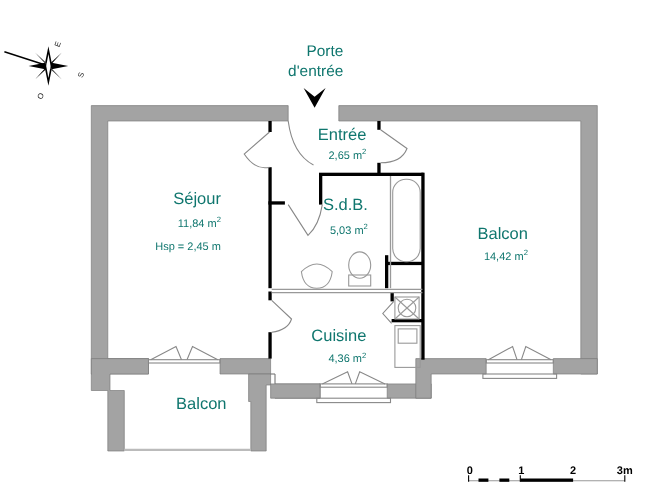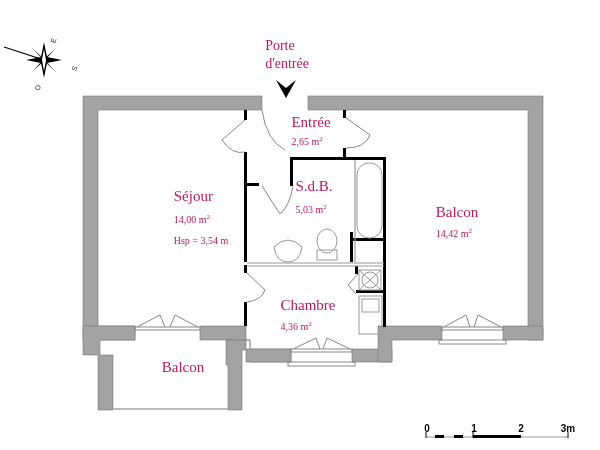--- a/index.html
+++ b/index.html
@@ -1,18 +1,18 @@
 <!DOCTYPE html>
 <html><head>
 <meta charset="utf-8">
 <style>
   html, body { margin:0; padding:0; background:#ffffff; }
   body { width:600px; height:450px; position:relative; overflow:hidden; font-family:"Liberation Sans", sans-serif; }
   svg { position:absolute; left:0; top:0; }
-  .lbl { position:absolute; color:#be185d; white-space:nowrap; transform:translateX(-50%); text-align:left;font-family:Liberation Serif, serif; }
+  .lbl { position:absolute; color:#0f766e; white-space:nowrap; transform:translateX(-50%); text-align:right; }
   .room-name { font-size:15px; }
   .room-area { font-size:10px; }
   .room-area sup { font-size:7px; }
   .entry-label { font-size:14px; line-height:18px; }
   .scale-num { position:absolute; font-size:10px; font-weight:bold; transform:translateX(-50%); }
   .compass-letter { position:absolute; font-size:7px; color:#222; }
 </style>
 </head>
 <body>
 
@@ -132,33 +132,33 @@
 <div class="lbl" style="left:311px;top:114px;">
   <div class="room-name">Entrée</div>
   <div class="room-area" style="margin-top:4px;"><span>2,65 m</span><sup>2</sup></div>
 </div>
 
 <div class="lbl" style="left:314px;top:178px;">
   <div class="room-name">S.d.B.</div>
   <div class="room-area" style="margin-top:8px;"><span>5,03 m</span><sup>2</sup></div>
 </div>
 
-<div class="lbl" style="left:171px;top:188px;margin-left:30px;">
+<div class="lbl" style="left:171px;top:172px;">
   <div class="room-name">Séjour</div>
-  <div class="room-area" style="margin-top:8px;"><span>14,00 m</span><sup>2</sup></div>
-  <div class="room-area" style="margin-top:10px;">Hsp = 3,54 m</div>
+  <div class="room-area" style="margin-top:8px;"><span>11,84 m</span><sup>2</sup></div>
+  <div class="room-area" style="margin-top:10px;">Hsp = 2,45 m</div>
 </div>
 
 <div class="lbl" style="left:457px;top:204px;">
   <div class="room-name">Balcon</div>
   <div class="room-area" style="margin-top:6px;"><span>14,42 m</span><sup>2</sup></div>
 </div>
 
 <div class="lbl" style="left:308px;top:297px;">
-  <div class="room-name">Chambre</div>
+  <div class="room-name">Cuisine</div>
   <div class="room-area" style="margin-top:6px;"><span>4,36 m</span><sup>2</sup></div>
 </div>
 
 <div class="lbl" style="left:164px;top:359px;margin-left:19px;">
   <div class="room-name">Balcon</div>
 </div>
 
 <div class="scale-num" style="left:427px;top:423px;">0</div>
 <div class="scale-num" style="left:474px;top:423px;">1</div>
 <div class="scale-num" style="left:521px;top:423px;">2</div>

